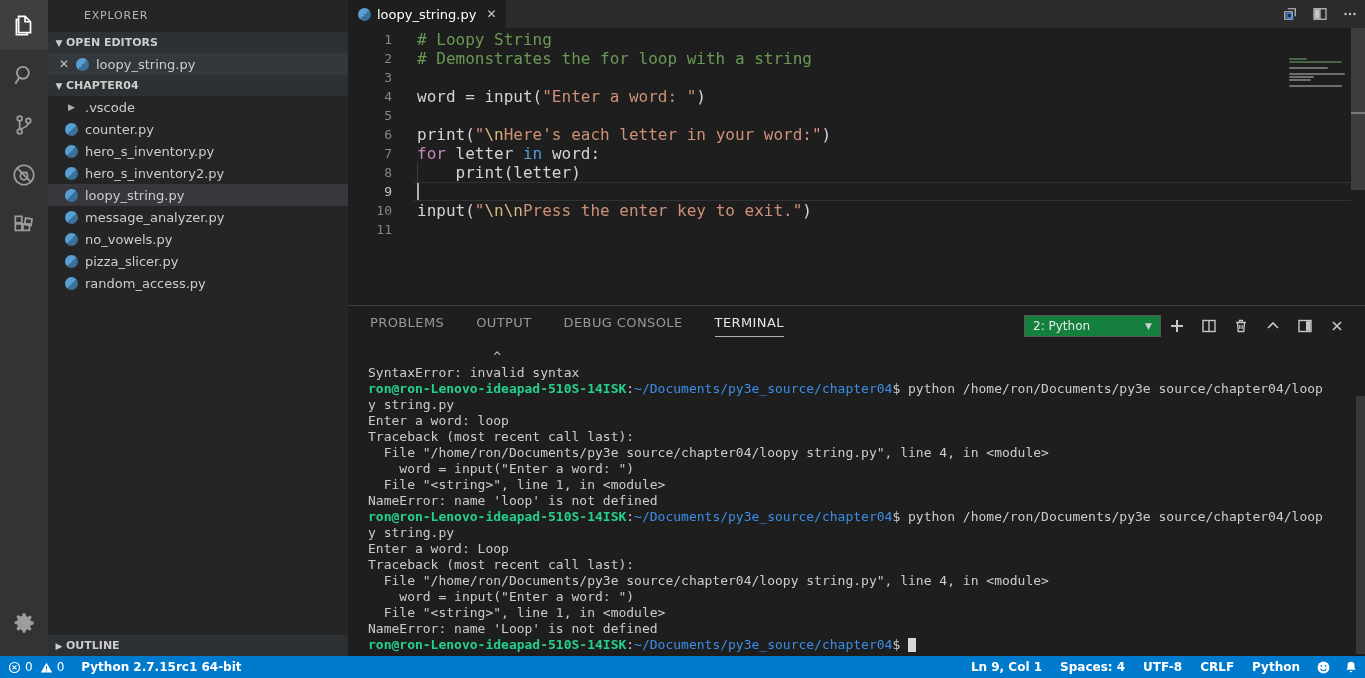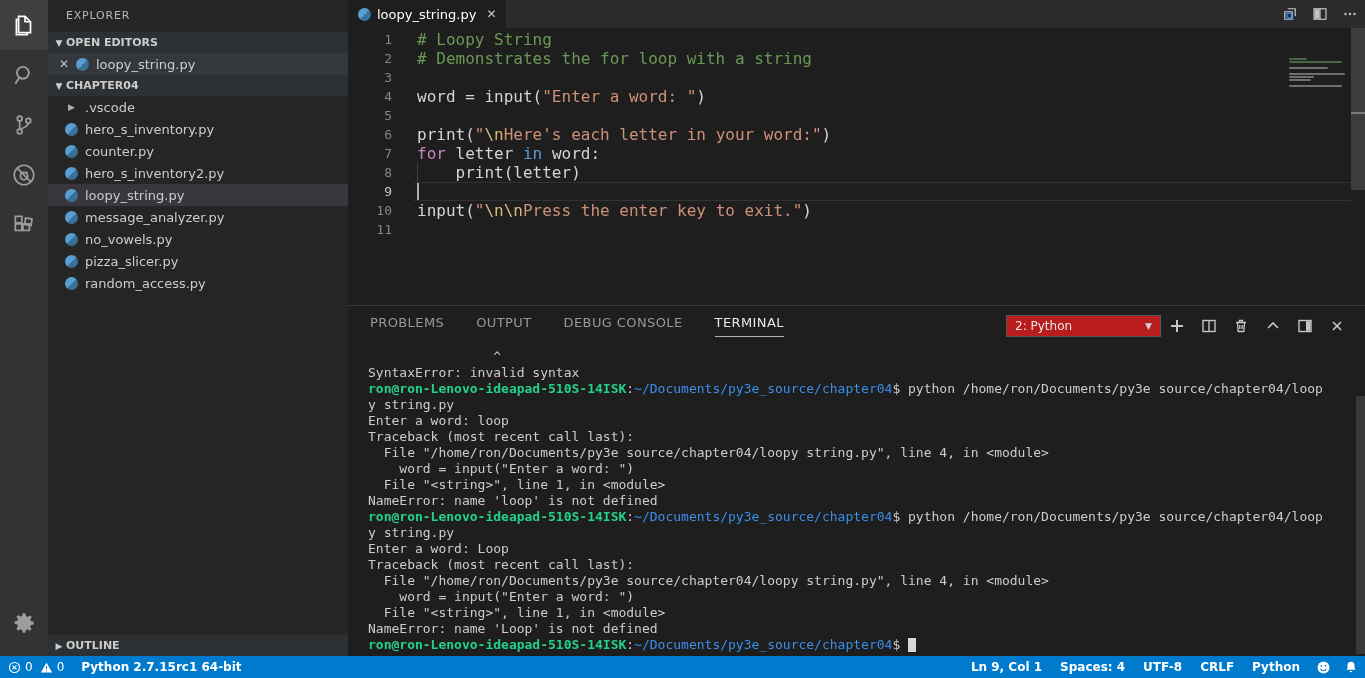--- a/index.html
+++ b/index.html
@@ -9,21 +9,21 @@
 
   
   .activitybar { position:absolute; left:0; top:0; bottom:22px; width:48px; background:#333333; display:flex; flex-direction:column; align-items:center; }
   .ab-item { width:48px; height:50px; display:flex; align-items:center; justify-content:center; color:#9d9d9d; cursor:pointer; }
   .ab-item.active { color:#ffffff; background:rgba(255,255,255,0.06); }
   .ab-item svg { width:26px; height:26px; }
   .ab-bottom { margin-top:auto; margin-bottom:8px; }
 
   
   .sidebar { position:absolute; left:48px; top:0; bottom:22px; width:300px; background:#252526; color:#cccccc; font-size:13px; }
-  .sb-title { height:32px; line-height:32px; padding-left:18px; font-size:11px; color:#b8b8b8; letter-spacing:0.8px; }
+  .sb-title { height:32px; line-height:32px; padding-left:18px; font-size:11px; color:#b8b8b8; letter-spacing:0.8px;margin-left:18px; }
   .sb-section-header { height:21px; display:flex; align-items:center; background:#2d3134; font-size:11px; font-weight:bold; color:#cccccc; padding-left:4px; cursor:pointer; }
   .chev { display:inline-block; width:14px; text-align:center; font-size:9px; color:#cccccc; }
   .oe-row { height:22px; display:flex; align-items:center; background:#34383c; padding-left:8px; cursor:pointer; }
   .oe-close { width:16px; font-size:12px; color:#c5c5c5; text-align:center; margin-right:4px; cursor:pointer; }
   .tree { }
   .tree-item { height:22px; display:flex; align-items:center; padding-left:17px; cursor:pointer; color:#cccccc; }
   .tree-item.selected { background:#37373d; }
   .py-icon { width:13px; height:13px; border-radius:50%; background:linear-gradient(135deg,#5a9fd4 50%,#3a7199 50%); margin-right:7px; flex:0 0 13px; }
   .folder-chev { width:13px; margin-right:7px; font-size:9px; color:#b0b0b0; text-align:center; flex:0 0 13px; }
   .outline-header { position:absolute; left:0; right:0; bottom:0; height:21px; display:flex; align-items:center; background:#2d3134; font-size:11px; font-weight:bold; padding-left:4px; cursor:pointer; }
@@ -53,21 +53,21 @@
   .mm-bar { height:2px; margin-bottom:1px; border-radius:1px; opacity:0.75; }
   .editor-scrollbar { position:absolute; top:0; right:0; width:14px; height:162px; background:rgba(121,121,121,0.35); cursor:pointer; }
   .editor-scrollbar .mark { position:absolute; top:84px; left:0; right:0; height:2px; background:rgba(200,200,200,0.45); }
 
   
   .panel { position:absolute; left:0; right:0; top:305px; bottom:0; background:#1e1e1e; border-top:1px solid #3c3c3c; }
   .panel-header { height:40px; display:flex; align-items:center; padding-left:22px; }
   .panel-tab { font-size:13px; letter-spacing:0.4px; color:#989898; margin-right:32px; padding-bottom:6px; cursor:pointer; border-bottom:1px solid transparent; }
   .panel-tab.active { color:#e7e7e7; border-bottom:1px solid #b0b0b0; }
   .panel-actions { margin-left:auto; display:flex; align-items:center; margin-right:12px; }
-  .term-select { width:155px; height:22px; background:#b91c1c; border:1px solid #565656; color:#e8e8e8; font-size:12px; display:flex; align-items:center; padding:0 8px; cursor:pointer; }
+  .term-select { width:137px; height:22px; background:#15803d; border:1px solid #565656; color:#e8e8e8; font-size:12px; display:flex; align-items:center; padding:0 8px; cursor:pointer; }
   .term-select .sel-caret { margin-left:auto; font-size:9px; color:#d0d0d0; }
   .panel-actions .pact { width:32px; height:26px; display:flex; align-items:center; justify-content:center; color:#c5c5c5; cursor:pointer; }
 
   .terminal { position:absolute; left:20px; right:20px; top:43px; bottom:0; overflow:hidden; font-family:"DejaVu Sans Mono","Liberation Mono",monospace; font-size:13px; color:#cccccc; }
   .tline { height:16px; white-space:pre; }
   .tg { color:#23d18b; font-weight:bold; } .tb { color:#3b8eea; font-weight:normal; }
   .tcursor { display:inline-block; width:8px; height:14px; background:#d7d7d7; vertical-align:text-bottom; }
   .term-scrollbar { position:absolute; right:0; top:90px; width:9px; height:258px; background:rgba(121,121,121,0.3); cursor:pointer; }
 
   
@@ -147,25 +147,25 @@
       <span>CHAPTER04</span>
     </div>
 
     <div class="tree">
         <div class="tree-item">
           <span class="folder-chev">▶</span>
           <span>.vscode</span>
         </div>
         <div class="tree-item">
           <span class="py-icon"></span>
+          <span>counter.py</span>
+        </div>
+        <div class="tree-item">
+          <span class="py-icon"></span>
           <span>hero_s_inventory.py</span>
-        </div>
-        <div class="tree-item">
-          <span class="py-icon"></span>
-          <span>counter.py</span>
         </div>
         <div class="tree-item">
           <span class="py-icon"></span>
           <span>hero_s_inventory2.py</span>
         </div>
         <div class="tree-item selected">
           <span class="py-icon"></span>
           <span>loopy_string.py</span>
         </div>
         <div class="tree-item">

